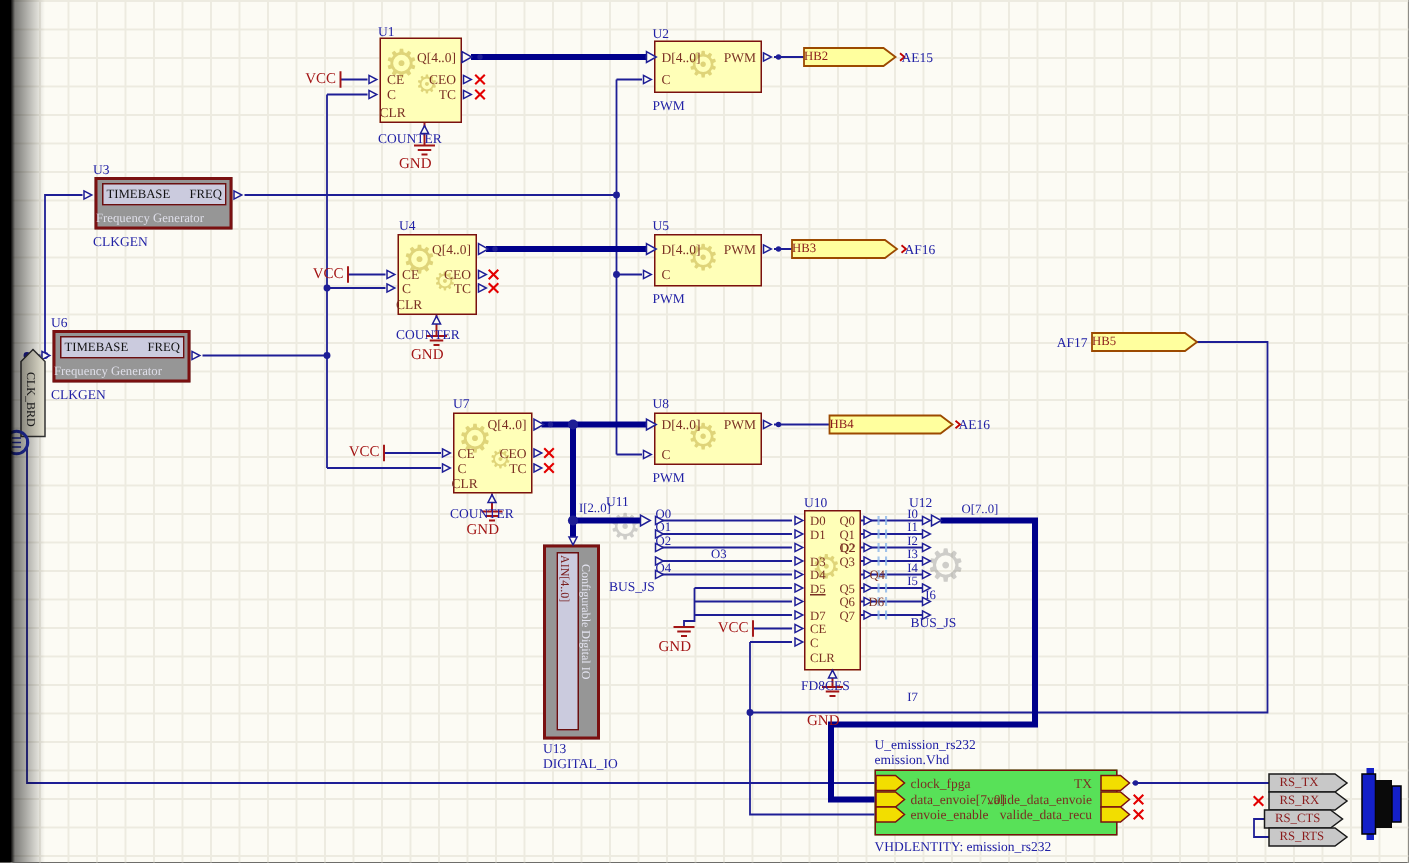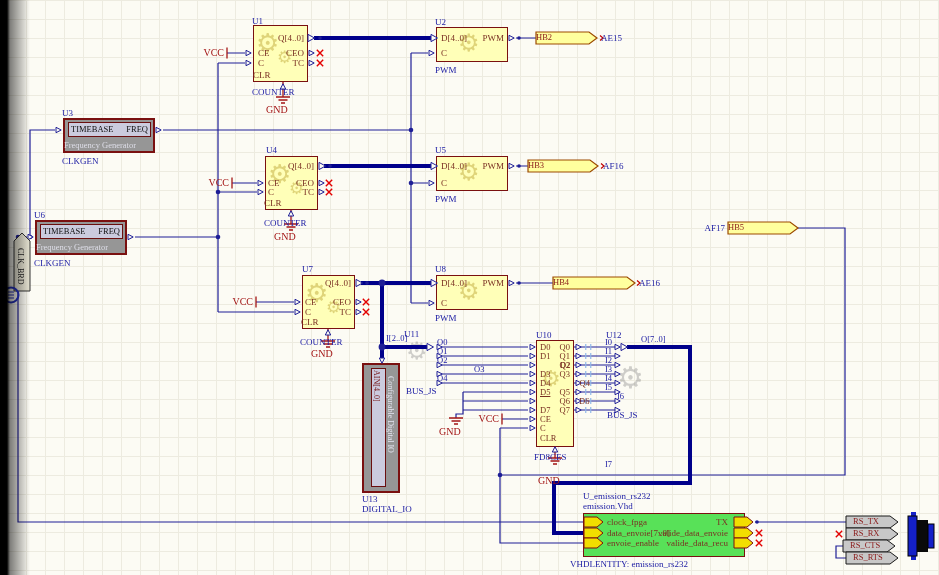--- a/index.html
+++ b/index.html
@@ -355,21 +355,21 @@
   <span class="t des" style="left:62px;top:156px;">CLKGEN</span>
   <span class="t des" style="left:264px;top:218px;">COUNTER</span>
   <span class="t des" style="left:435px;top:194px;">PWM</span>
   <span class="t des" style="left:34px;top:258px;">CLKGEN</span>
   <span class="t des" style="left:300px;top:337px;">COUNTER</span>
   <span class="t des" style="left:435px;top:313px;">PWM</span>
   <span class="t des" style="left:534px;top:452px;">FD8CES</span>
   <span class="t des" style="left:406px;top:386px;">BUS_JS</span>
   <span class="t des" style="left:607px;top:410px;">BUS_JS</span>
   <span class="t des" style="left:362px;top:504px;">DIGITAL_IO</span>
-  <span class="t des" style="left:570px;top:559px;">VHDLENTITY: emission_rs232</span>
+  <span class="t des" style="left:583px;top:559px;">VHDLENTITY: emission_rs232</span>
 
   <span class="t pin r" style="left:254px;top:33px;width:50px;">Q[4..0]</span>
   <span class="t pin" style="left:258px;top:48px;">CE</span>
   <span class="t pin" style="left:258px;top:58px;">C</span>
   <span class="t pin r" style="left:254px;top:48px;width:50px;">CEO</span>
   <span class="t pin r" style="left:254px;top:58px;width:50px;">TC</span>
   <span class="t pin c" style="left:253px;top:70px;width:55px;">CLR</span>
 
   <span class="t pin r" style="left:264px;top:161px;width:50px;">Q[4..0]</span>
   <span class="t pin" style="left:268px;top:178px;">CE</span>

